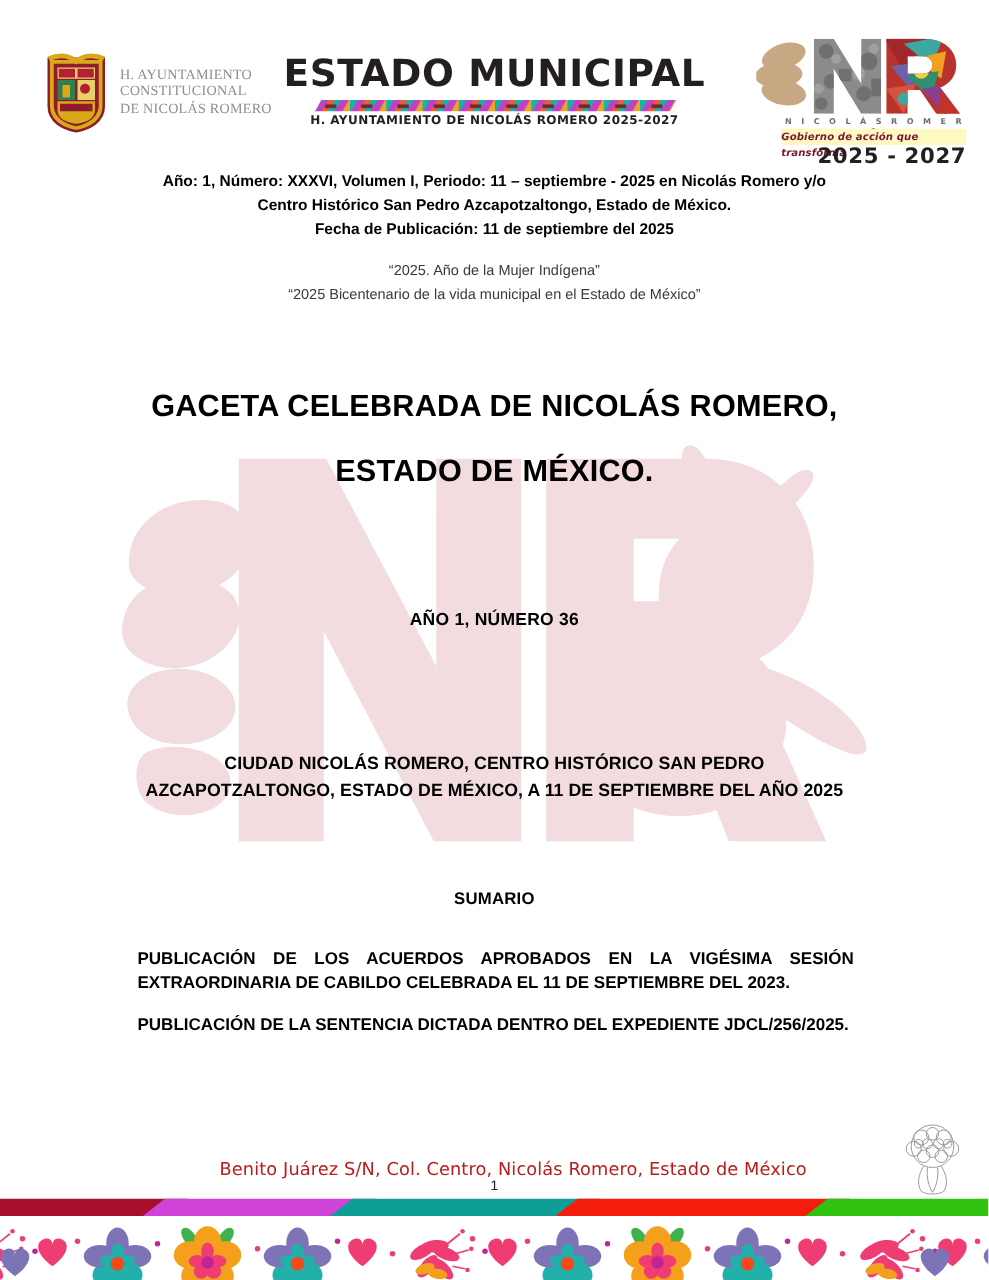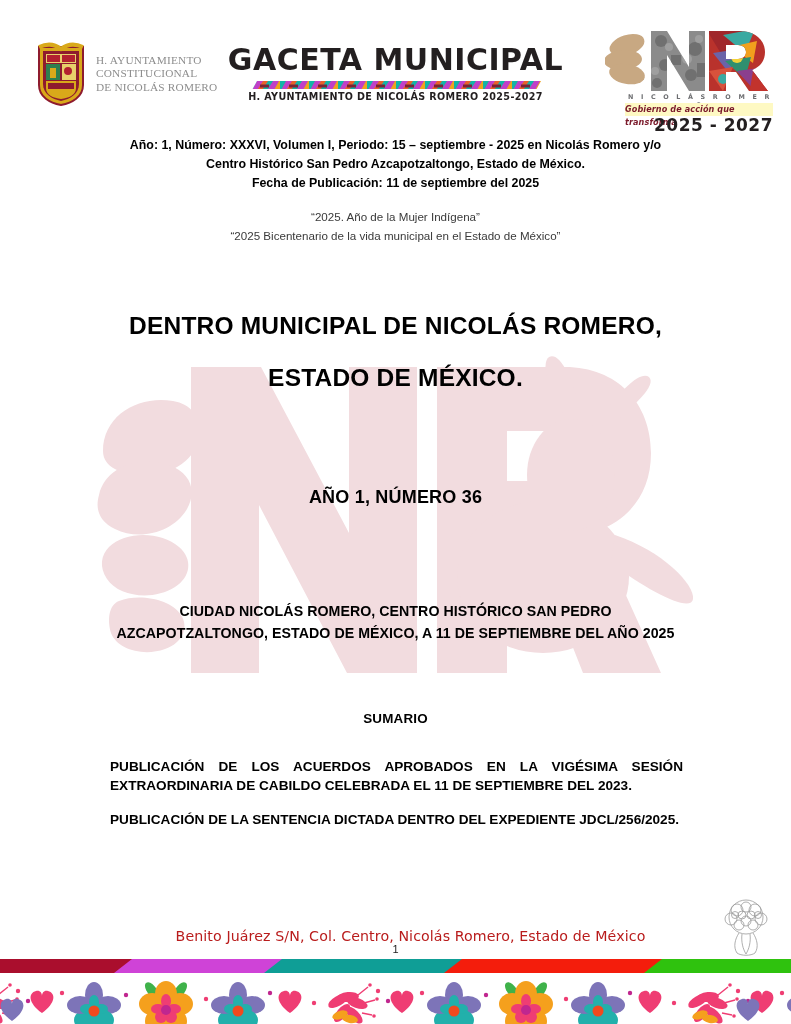--- a/index.html
+++ b/index.html
@@ -185,21 +185,21 @@
     letter-spacing: 0.2px;
   }
 
   #issue-line {
     position: absolute;
     left: 0; top: 487px;
     width: 791px;
     text-align: center;
     z-index: 3;
     font-family: "Liberation Sans", sans-serif;
-    font-size: 18px;
+    font-size: 14px;
     font-weight: 700;
     color: #000;
     letter-spacing: 0.2px;
   }
 
   #place-line {
     position: absolute;
     left: 60px; top: 600px;
     width: 671px;
     text-align: center;
@@ -335,21 +335,21 @@
         </svg>
       </div>
       <div>
         <div class="coat-txt">H. AYUNTAMIENTO</div>
         <div class="coat-txt">CONSTITUCIONAL</div>
         <div class="coat-txt">DE NICOLÁS ROMERO</div>
       </div>
     </div>
 
     <div id="gaceta-block">
-      <div id="gaceta-title">GACETA MUNICIPAL</div>
+      <div id="gaceta-title">ESTADO MUNICIPAL</div>
       <div id="gaceta-stripe">
         <svg viewBox="0 0 290 11" width="290" height="11" preserveAspectRatio="none" aria-hidden="true">
           <defs>
             <pattern id="gstripe" width="29" height="11" patternUnits="userSpaceOnUse">
               <rect width="29" height="11" fill="#f0a31e"></rect>
               <path d="M0 0 L8 0 L0 11 Z" fill="#12b5a6"></path>
               <path d="M6 0 L13 0 L5 11 L0 11 Z" fill="#c040c8"></path>
               <path d="M12 0 L18 0 L11 11 L5 11 Z" fill="#e8622a"></path>
               <path d="M17 0 L23 0 L16 11 L10 11 Z" fill="#12b5a6"></path>
               <path d="M22 0 L29 0 L22 11 L15 11 Z" fill="#c040c8"></path>
@@ -419,32 +419,32 @@
           </g>
         </svg>
       </div>
       <div id="nr-name">N I C O L Á S   R O M E R O</div>
       <div id="nr-slogan">Gobierno de acción que transforma</div>
       <div id="nr-years">2025 - 2027</div>
     </div>
   </div>
 
   <div id="masthead">
-    <div class="line">Año: 1, Número: XXXVI, Volumen I, Periodo: 15 – septiembre - 2025 en Nicolás Romero y/o</div>
+    <div class="line">Año: 1, Número: XXXVI, Volumen I, Periodo: 11 – septiembre - 2025 en Nicolás Romero y/o</div>
     <div class="line">Centro Histórico San Pedro Azcapotzaltongo, Estado de México.</div>
     <div class="line">Fecha de Publicación: 11 de septiembre del 2025</div>
   </div>
 
   <div id="epigraph">
     <div class="line">“2025. Año de la Mujer Indígena”</div>
     <div class="line">“2025 Bicentenario de la vida municipal en el Estado de México”</div>
   </div>
 
   <div id="main-title">
-    <div class="tline">DENTRO MUNICIPAL DE NICOLÁS ROMERO,</div>
+    <div class="tline">GACETA CELEBRADA DE NICOLÁS ROMERO,</div>
     <div class="tline">ESTADO DE MÉXICO.</div>
   </div>
 
   <div id="issue-line">AÑO 1, NÚMERO 36</div>
 
   <div id="place-line">
     <div class="pline">CIUDAD NICOLÁS ROMERO, CENTRO HISTÓRICO SAN PEDRO</div>
     <div class="pline">AZCAPOTZALTONGO, ESTADO DE MÉXICO, A 11 DE SEPTIEMBRE DEL AÑO 2025</div>
   </div>
 

